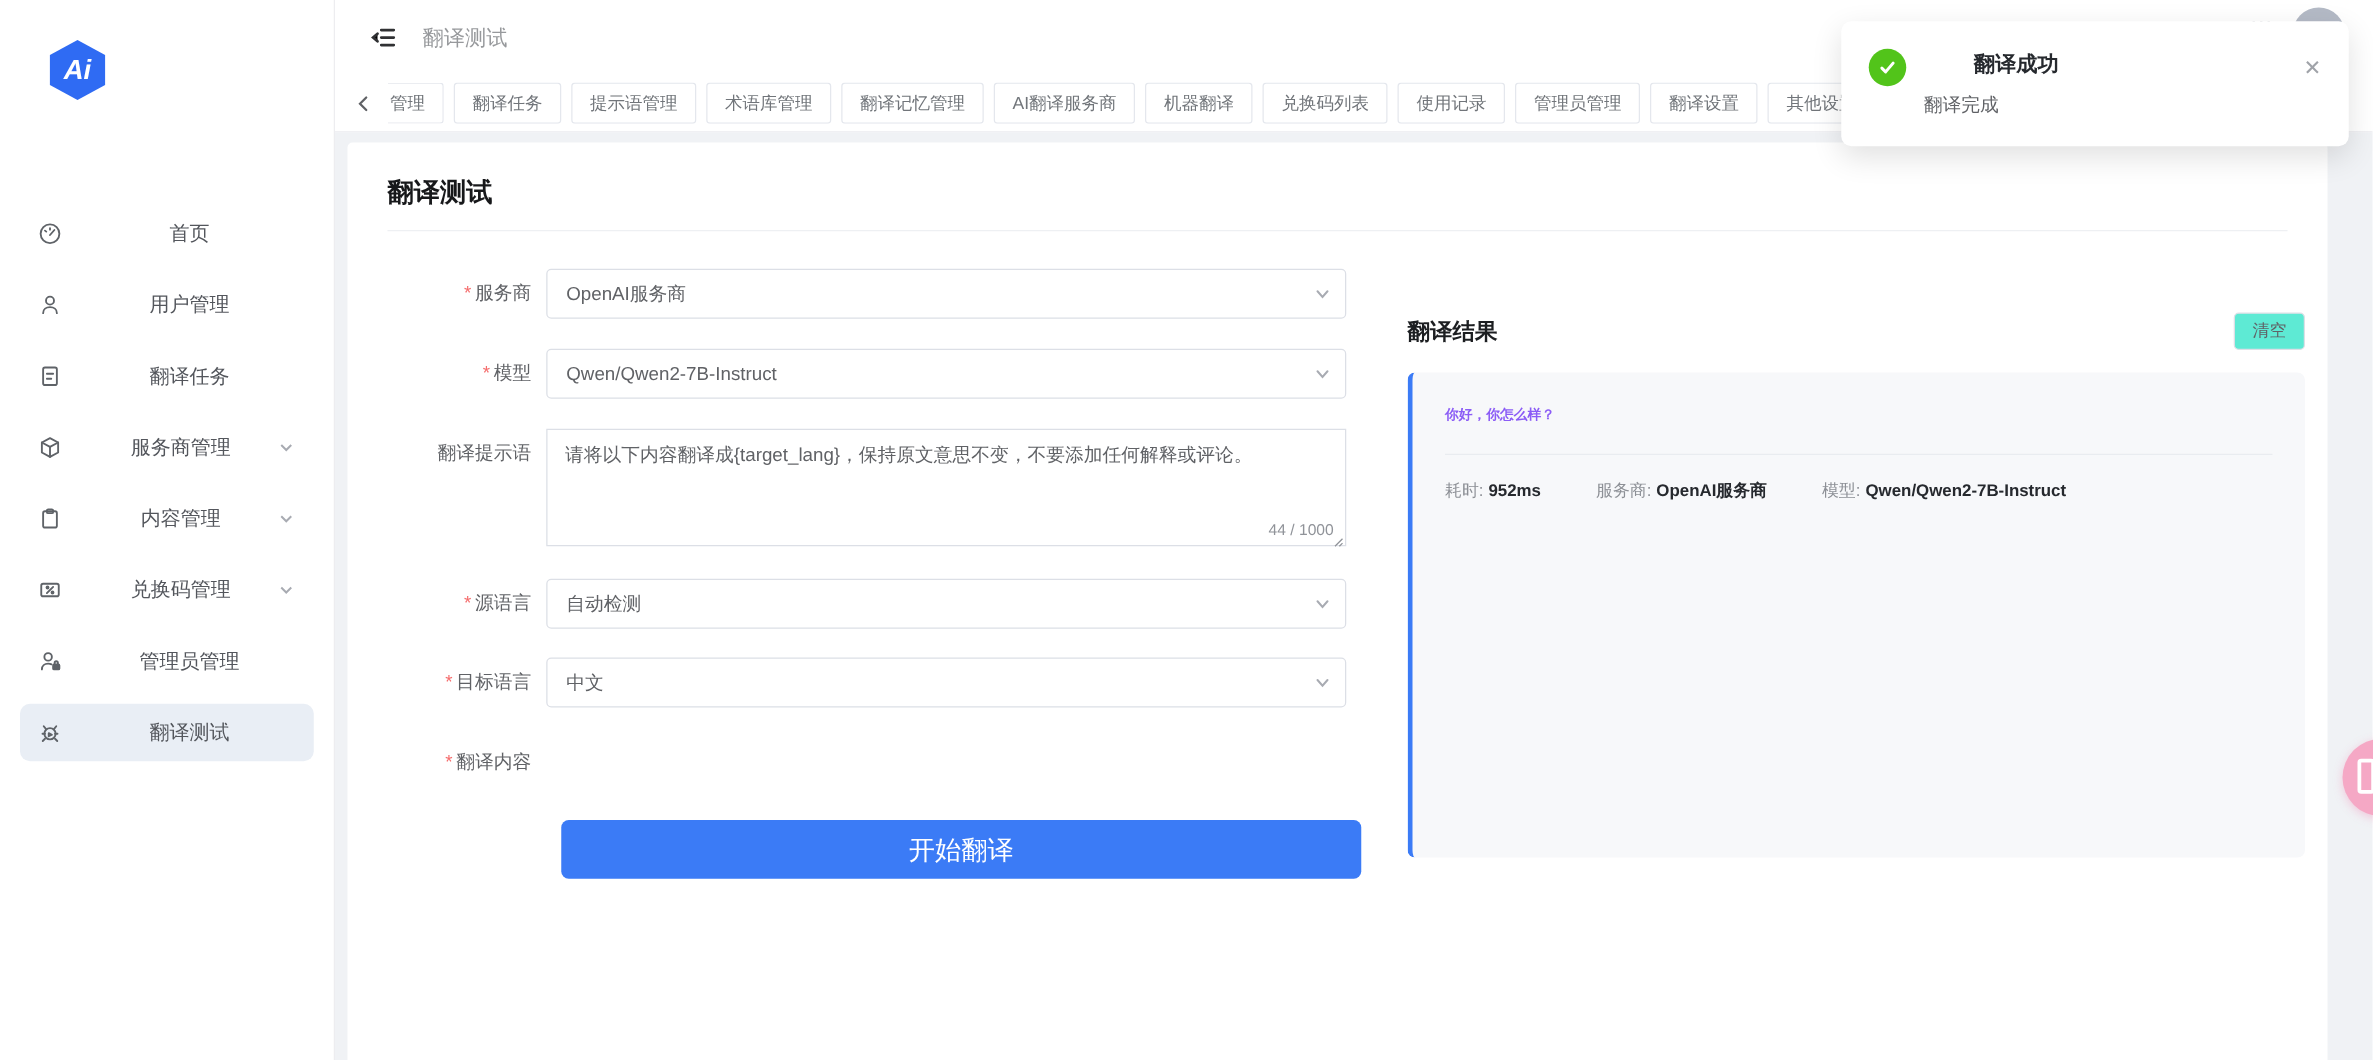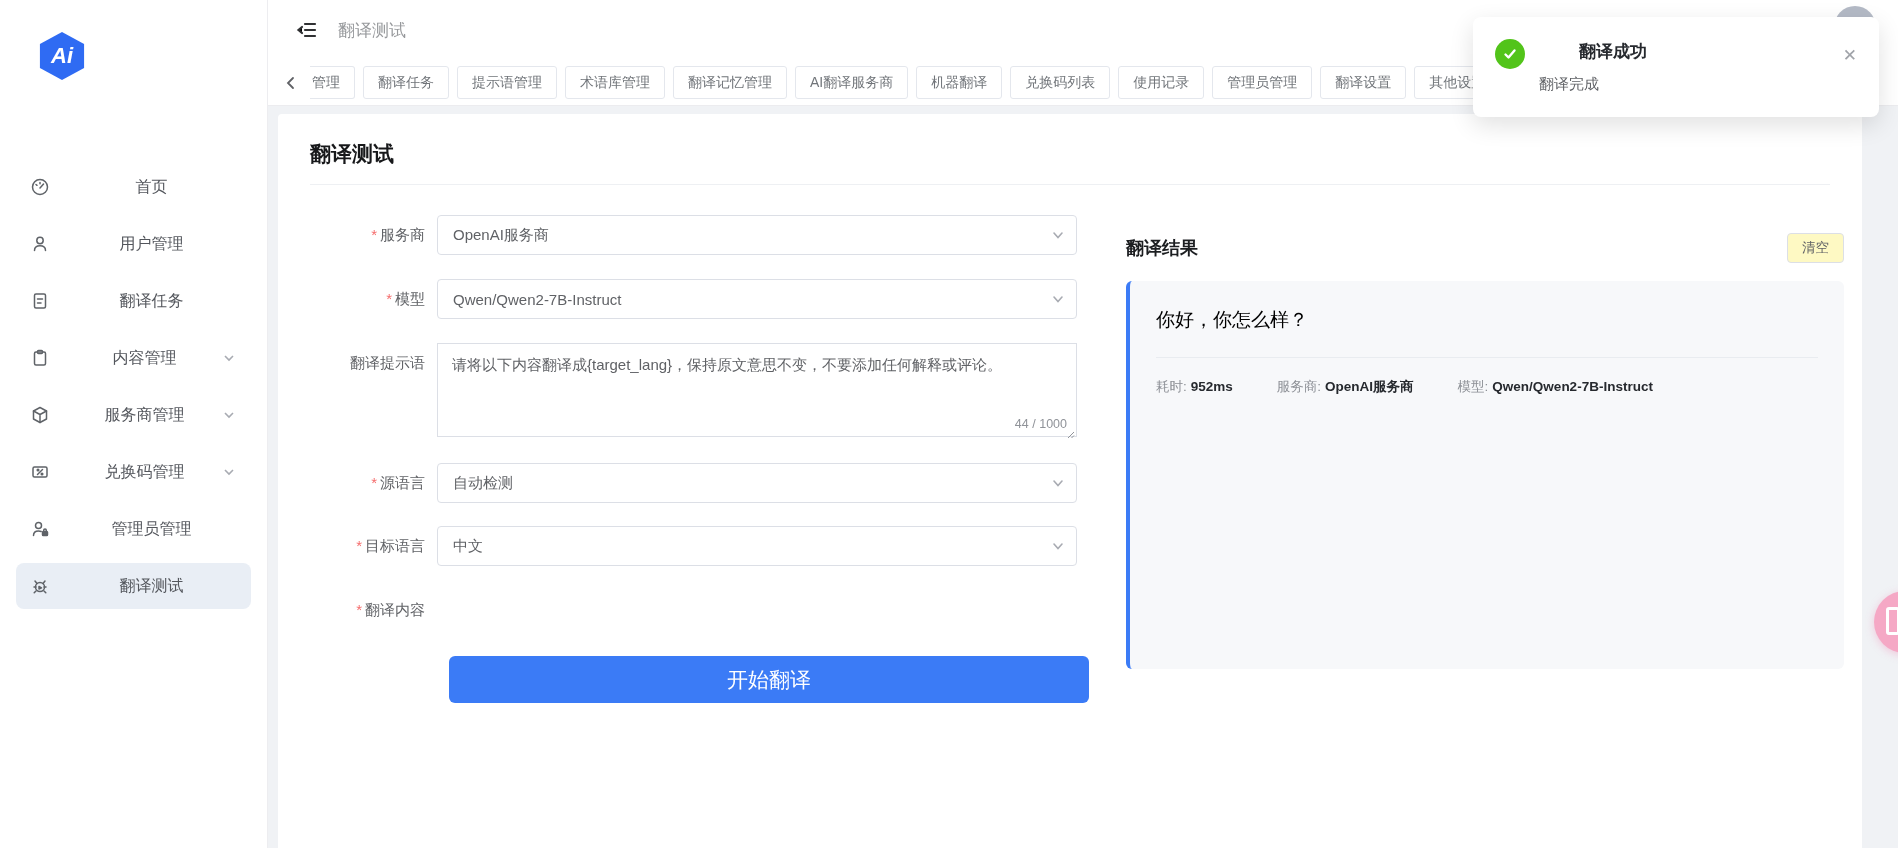--- a/index.html
+++ b/index.html
@@ -71,28 +71,28 @@
   .tarea.h-content { height:172px; }
   .counter { position:absolute; right:10px; bottom:6px; font-size:12.5px; color:#909399;
     background:#fff; padding-left:4px; }
   .resize-grip { position:absolute; right:2px; bottom:2px; width:10px; height:10px; }
   .resize-grip svg { stroke:#909399; stroke-width:1; }
   .submit-btn { display:block; margin-left:139px; width:640px; height:47px; border:none;
     border-radius:6px; background:#3b7bf6; color:#fff; font-size:21px; cursor:pointer;
     font-family:inherit; }
 
   
-  .result-panel { position:absolute; left:848px; top:119px; width:718px; }
+  .result-panel { position:absolute; left:848px; top:136px; width:718px; }
   .result-head { display:flex; align-items:center; justify-content:space-between; }
   .result-title { font-size:18px; font-weight:bold; color:#1c1e21; }
   .clear-btn { height:30px; padding:0 14px; border:1px solid #dcdfe6; border-radius:4px;
-    background:#fef9c3; font-size:13.5px; color:#606266; cursor:pointer; font-family:inherit; }
+    background:#5eead4; font-size:13.5px; color:#606266; cursor:pointer; font-family:inherit; }
   .result-card { margin-top:18px; height:388px; background:#f7f8fa; border-radius:6px;
     border-left:4px solid #3b7bf6; padding:26px 26px; }
-  .result-text { font-size:19px; color:#000000; }
+  .result-text { font-size:11px; color:#8b5cf6;font-weight:bold; }
   .result-divider { border-top:1px solid #e9ecf0; margin:24px 0 20px 0; }
   .result-meta { display:flex; gap:44px; font-size:13.5px; color:#8d9096; align-items:flex-end; }
   .result-meta b { color:#26292e; margin-left:4px; font-size:13.5px; }
 
   
   .toast { position:absolute; left:1473px; top:17px; width:406px; height:100px;
     background:#fff; border-radius:8px; box-shadow:0 8px 24px rgba(0,0,0,.12);
     z-index:50; padding:20px 20px 0 22px; }
   .toast-icon { position:absolute; left:22px; top:22px; width:30px; height:30px;
     border-radius:50%; background:#52c41a; display:flex; align-items:center; justify-content:center; }
@@ -143,40 +143,40 @@
             <rect x="4.5" y="3" width="11" height="14" rx="1.5"></rect>
             <path d="M7.5 8 h5 M7.5 12 h3.5"></path>
           </svg>
       </span>
       <span class="slabel">翻译任务</span>
     </div>
 
     <div class="side-item">
       <span class="sicon">
         <svg width="20" height="20" viewBox="0 0 20 20">
-            <rect x="4.5" y="4" width="11" height="13" rx="1.5"></rect>
-            <rect x="7.5" y="2.5" width="5" height="3" rx="1"></rect>
-          </svg>
-      </span>
-      <span class="slabel">内容管理</span>
+            <path d="M10 2.5 L16.5 6 v8 L10 17.5 L3.5 14 V6 Z"></path>
+            <path d="M3.5 6 L10 9.5 L16.5 6 M10 9.5 V17.5"></path>
+          </svg>
+      </span>
+      <span class="slabel">服务商管理</span>
       <span class="schev">
         <svg width="12" height="12" viewBox="0 0 12 12">
             <polyline points="2,4 6,8 10,4"></polyline>
           </svg>
       </span>
     </div>
 
     <div class="side-item">
       <span class="sicon">
         <svg width="20" height="20" viewBox="0 0 20 20">
-            <path d="M10 2.5 L16.5 6 v8 L10 17.5 L3.5 14 V6 Z"></path>
-            <path d="M3.5 6 L10 9.5 L16.5 6 M10 9.5 V17.5"></path>
-          </svg>
-      </span>
-      <span class="slabel">服务商管理</span>
+            <rect x="4.5" y="4" width="11" height="13" rx="1.5"></rect>
+            <rect x="7.5" y="2.5" width="5" height="3" rx="1"></rect>
+          </svg>
+      </span>
+      <span class="slabel">内容管理</span>
       <span class="schev">
         <svg width="12" height="12" viewBox="0 0 12 12">
             <polyline points="2,4 6,8 10,4"></polyline>
           </svg>
       </span>
     </div>
 
     <div class="side-item">
       <span class="sicon">
         <svg width="20" height="20" viewBox="0 0 20 20">

